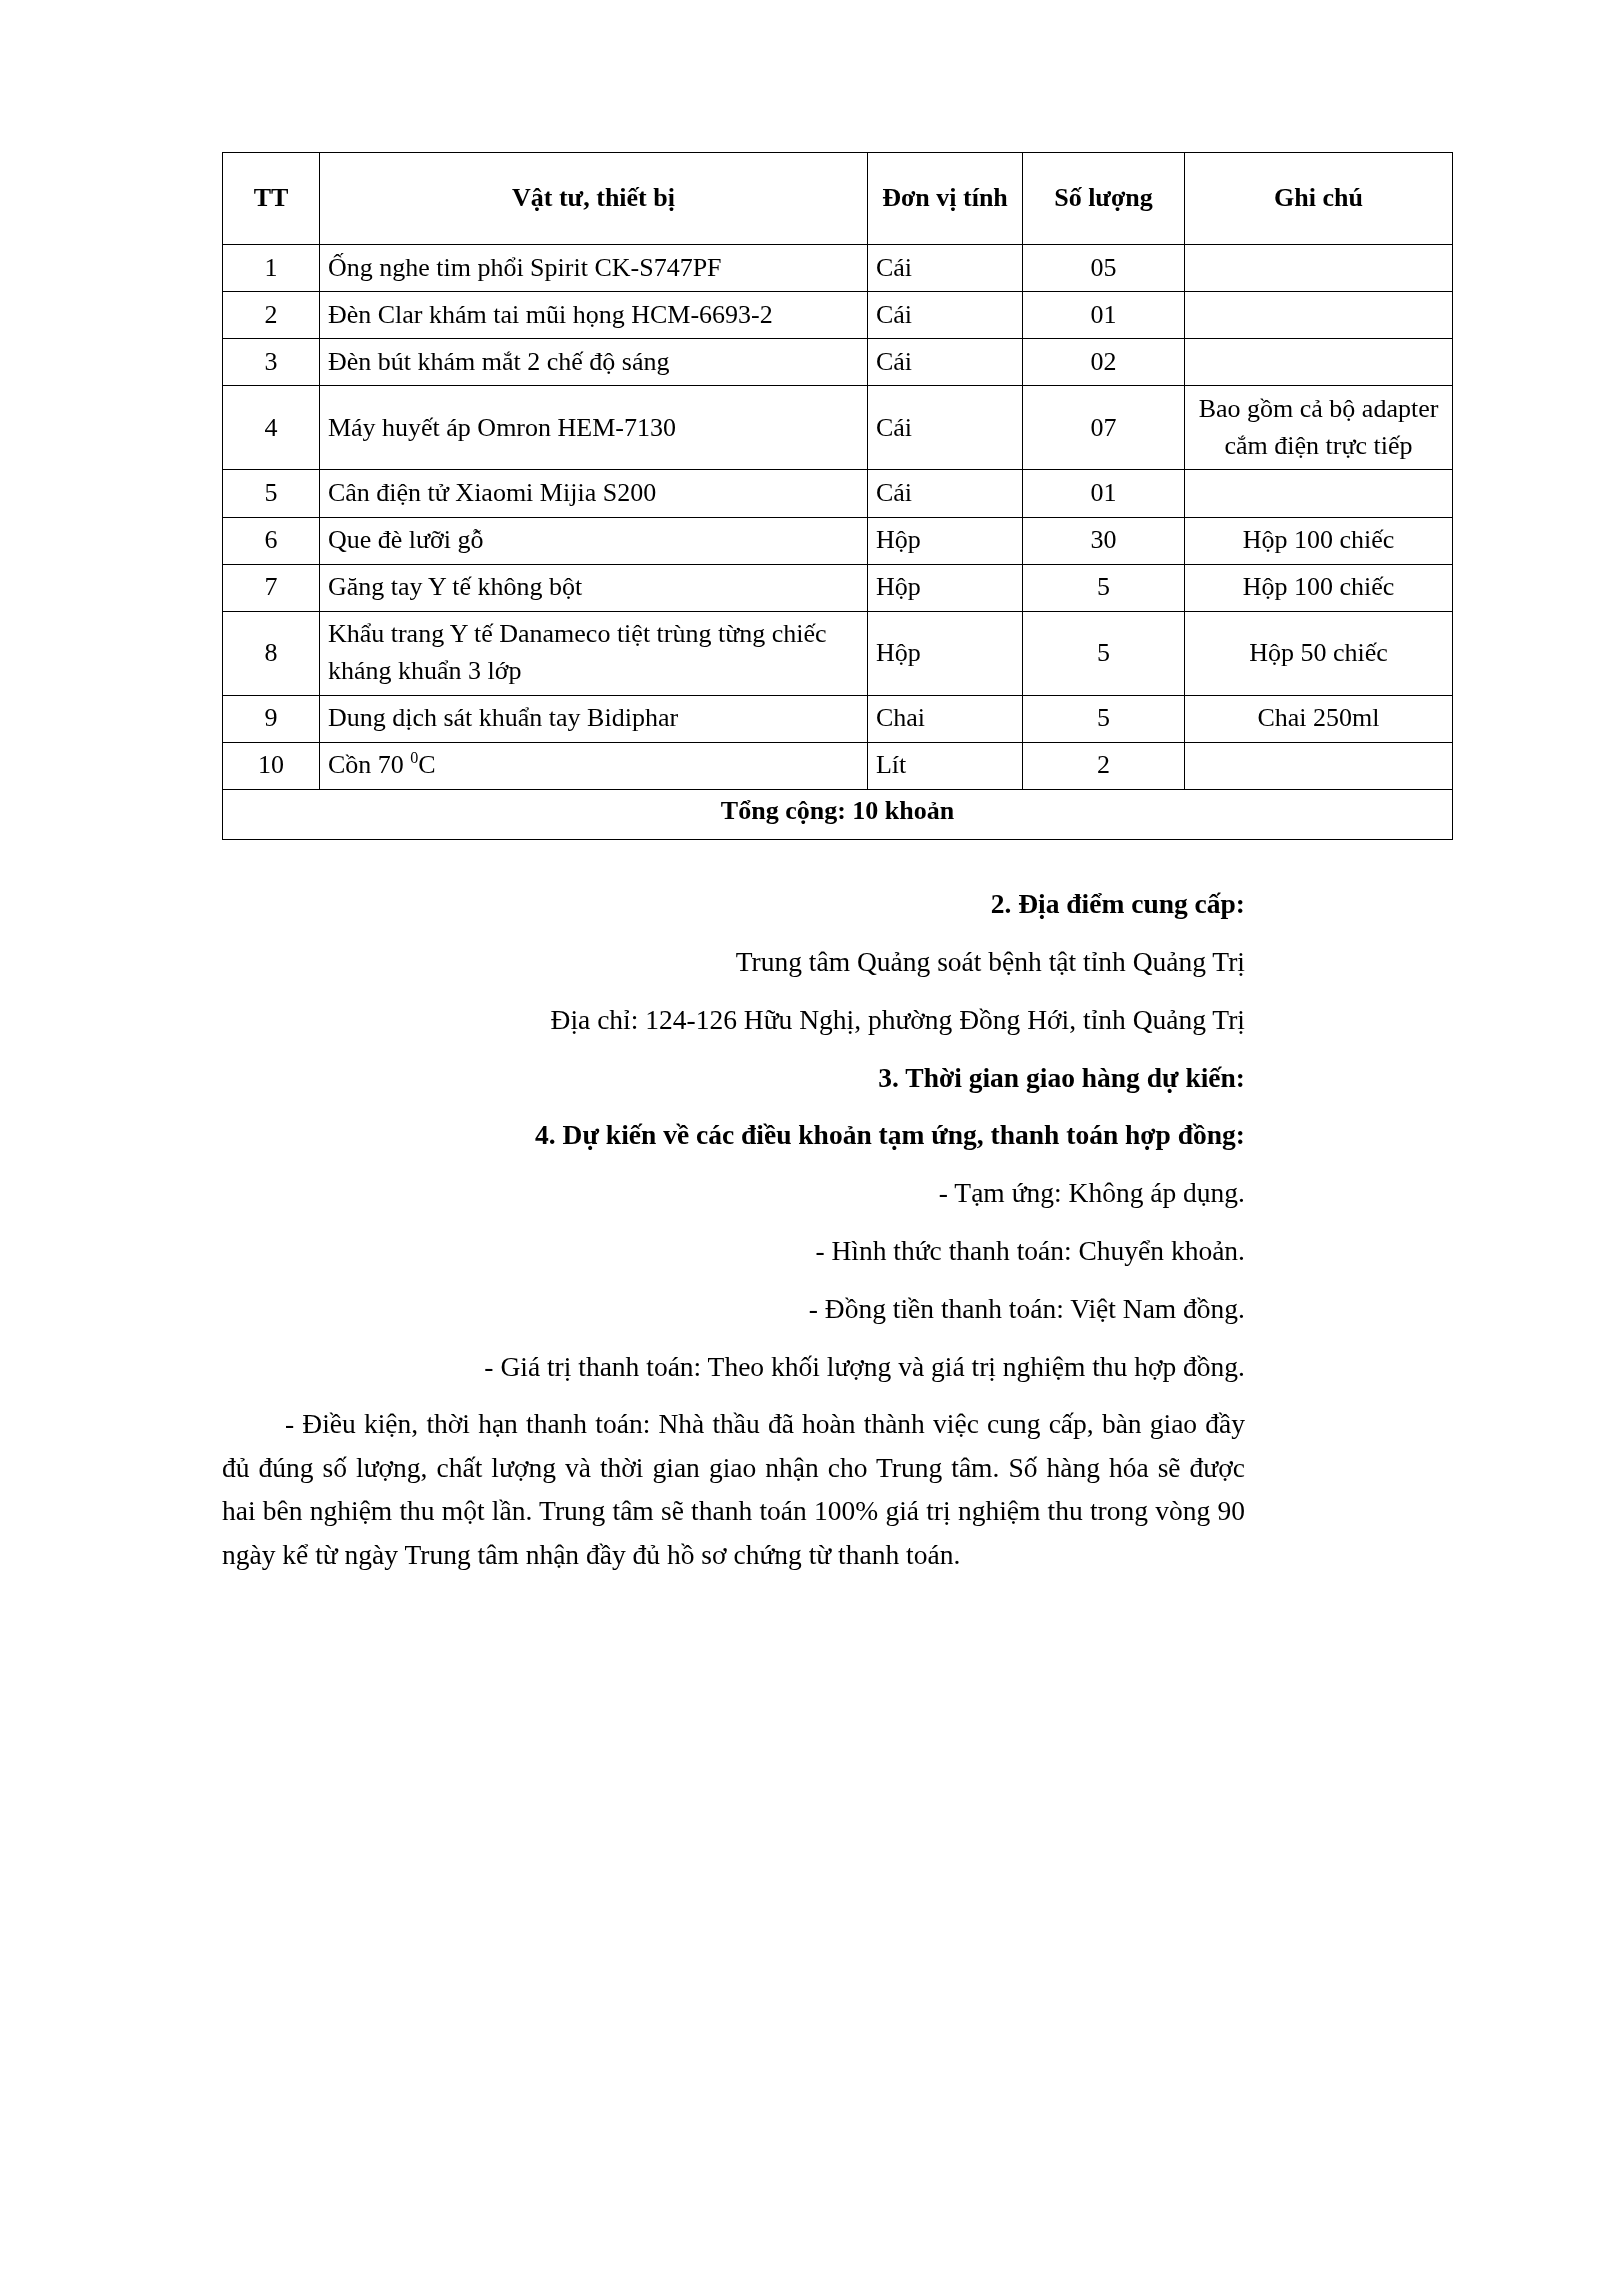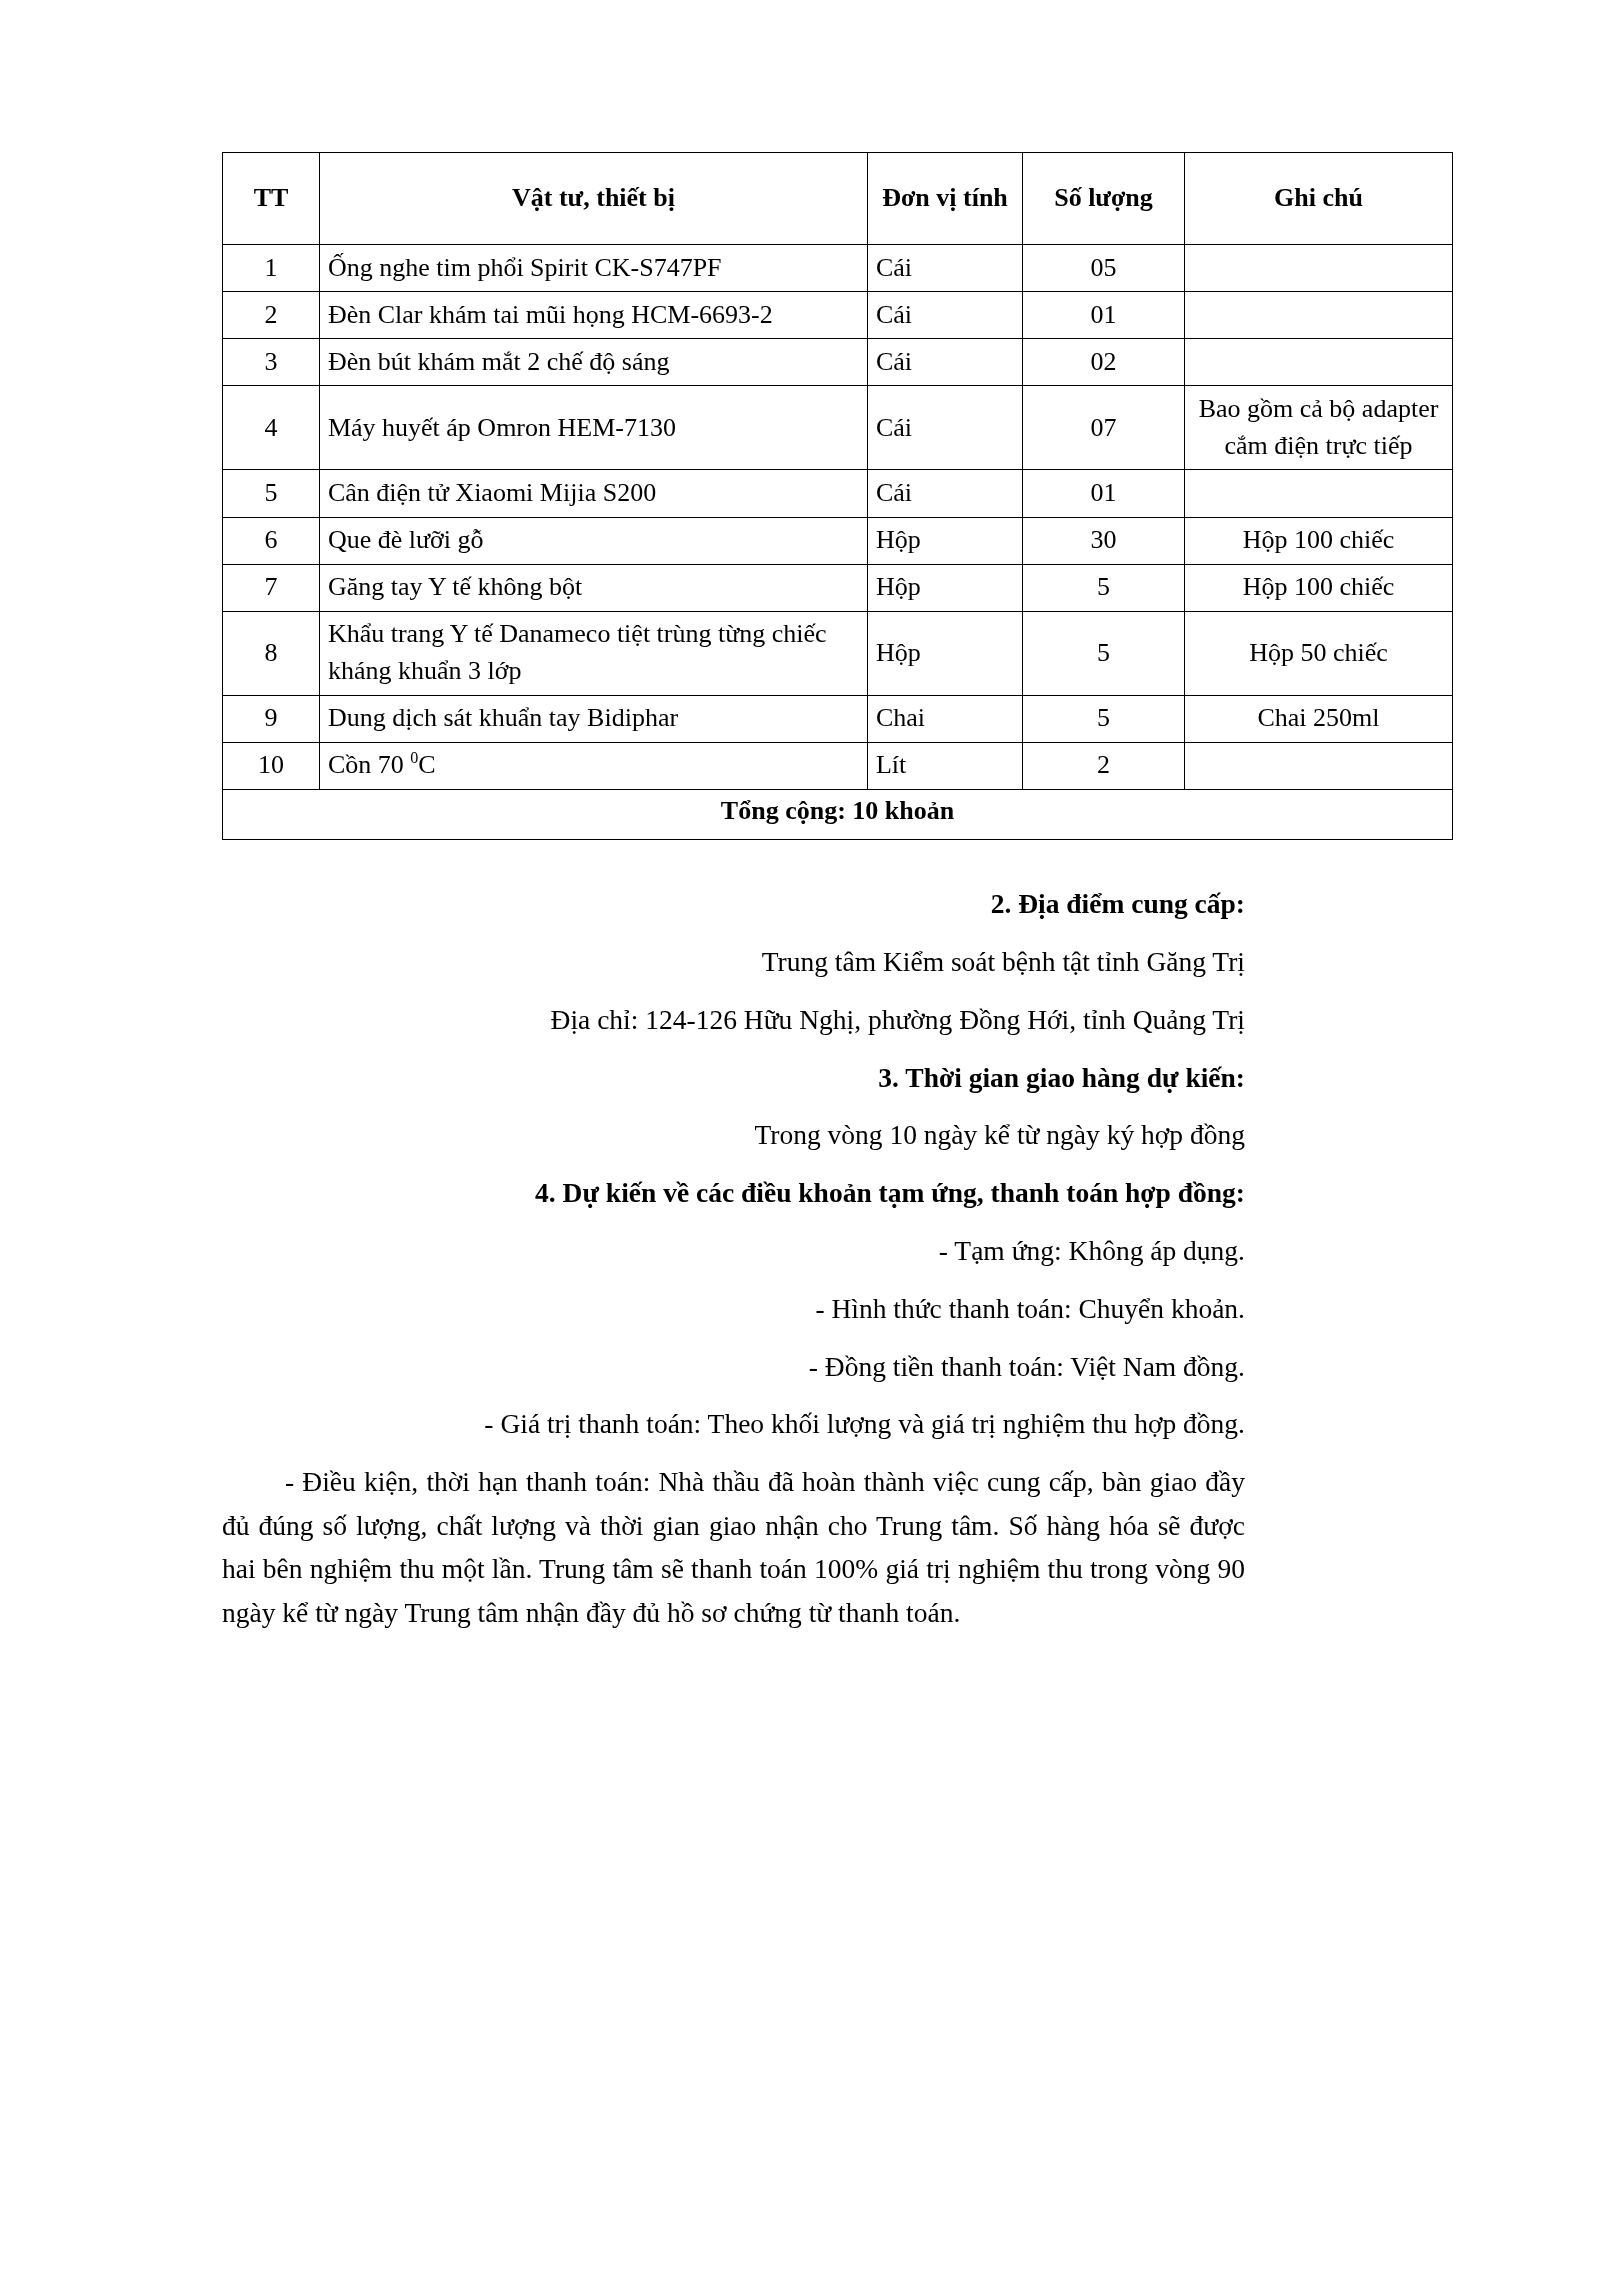--- a/index.html
+++ b/index.html
@@ -182,25 +182,24 @@
       </tbody>
     <tfoot>
       <tr class="total-row">
         <td colspan="5">Tổng cộng: 10 khoản</td>
       </tr>
     </tfoot>
   </table>
 
   <div class="body-text">
     <p class="heading">2. Địa điểm cung cấp:</p>
-    <p>Trung tâm Kiểm soát bệnh tật tỉnh Găng Trị</p>
+    <p>Trung tâm Quảng soát bệnh tật tỉnh Quảng Trị</p>
     <p>Địa chỉ: 124-126 Hữu Nghị, phường Đồng Hới, tỉnh Quảng Trị</p>
 
     <p class="heading">3. Thời gian giao hàng dự kiến:</p>
-    <p>Trong vòng 10 ngày kể từ ngày ký hợp đồng</p>
 
     <p class="heading">4. Dự kiến về các điều khoản tạm ứng, thanh toán hợp đồng:</p>
     <p>- Tạm ứng: Không áp dụng.</p>
     <p>- Hình thức thanh toán: Chuyển khoản.</p>
     <p>- Đồng tiền thanh toán: Việt Nam đồng.</p>
     <p>- Giá trị thanh toán: Theo khối lượng và giá trị nghiệm thu hợp đồng.</p>
     <p class="para-just">- Điều kiện, thời hạn thanh toán: Nhà thầu đã hoàn thành việc cung cấp, bàn giao đầy đủ đúng số lượng, chất lượng và thời gian giao nhận cho Trung tâm. Số hàng hóa sẽ được hai bên nghiệm thu một lần. Trung tâm sẽ thanh toán 100% giá trị nghiệm thu trong vòng 90 ngày kể từ ngày Trung tâm nhận đầy đủ hồ sơ chứng từ thanh toán.</p>
   </div>
 
 </div>

